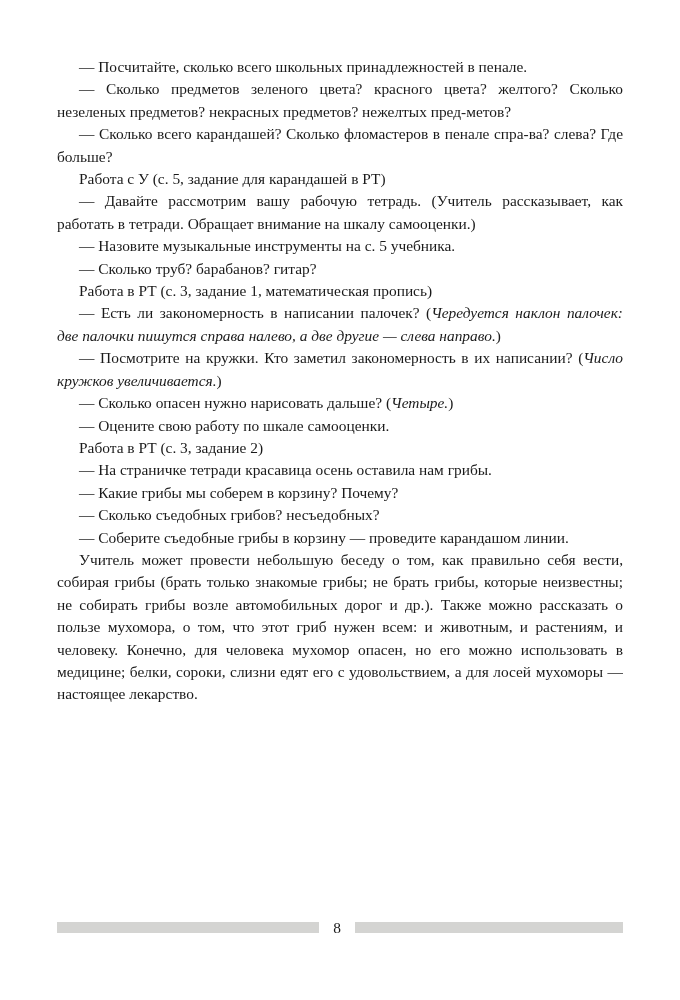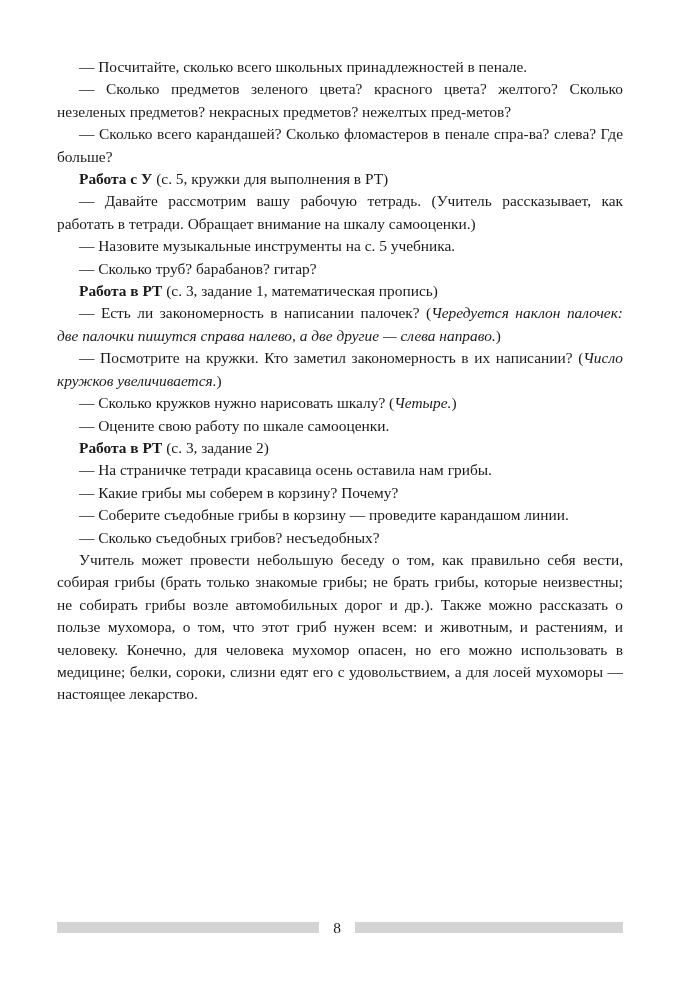--- a/index.html
+++ b/index.html
@@ -38,21 +38,21 @@
     hyphens: manual;
     -webkit-hyphens: manual;
     word-spacing: 0px;
   }
 
   p.para.last-line-natural {
     text-align-last: left;
   }
 
   b.hd {
-    font-weight: bold;
+    font-weight: normal;
   }
 
   i.it {
     font-style: italic;
   }
 
   
   .footer {
     position: absolute;
     left: 0;
@@ -91,49 +91,49 @@
 <div class="page">
 
   <div class="text-column">
 
     <p class="para">— Посчитайте, сколько всего школьных принадлежностей в пенале.</p>
 
     <p class="para">— Сколько предметов зеленого цвета? красного цвета? желтого? Сколько незеленых предметов? некрасных предметов? нежелтых пред-метов?</p>
 
     <p class="para">— Сколько всего карандашей? Сколько фломастеров в пенале спра-ва? слева? Где больше?</p>
 
-    <p class="para last-line-natural"><b class="hd">Работа с У</b><span> (с. 5, кружки для выполнения в РТ)</span></p>
+    <p class="para last-line-natural"><b class="hd">Работа с У</b><span> (с. 5, задание для карандашей в РТ)</span></p>
 
     <p class="para">— Давайте рассмотрим вашу рабочую тетрадь. (Учитель рассказывает, как работать в тетради. Обращает внимание на шкалу самооценки.)</p>
 
     <p class="para last-line-natural">— Назовите музыкальные инструменты на с. 5 учебника.</p>
 
     <p class="para last-line-natural">— Сколько труб? барабанов? гитар?</p>
 
 
     <p class="para last-line-natural"><b class="hd">Работа в РТ</b><span> (с. 3, задание 1, математическая пропись)</span></p>
 
     <p class="para"><span>— Есть ли закономерность в написании палочек? (</span><i class="it">Чередуется наклон палочек: две палочки пишутся справа налево, а две другие — слева направо.</i><span>)</span></p>
 
     <p class="para"><span>— Посмотрите на кружки. Кто заметил закономерность в их написании? (</span><i class="it">Число кружков увеличивается.</i><span>)</span></p>
 
-    <p class="para last-line-natural"><span>— Сколько кружков нужно нарисовать шкалу? (</span><i class="it">Четыре.</i><span>)</span></p>
+    <p class="para last-line-natural"><span>— Сколько опасен нужно нарисовать дальше? (</span><i class="it">Четыре.</i><span>)</span></p>
 
 
     <p class="para last-line-natural">— Оцените свою работу по шкале самооценки.</p>
 
     <p class="para last-line-natural"><b class="hd">Работа в РТ</b><span> (с. 3, задание 2)</span></p>
 
     <p class="para last-line-natural">— На страничке тетради красавица осень оставила нам грибы.</p>
 
     <p class="para last-line-natural">— Какие грибы мы соберем в корзину? Почему?</p>
 
+    <p class="para last-line-natural">— Сколько съедобных грибов? несъедобных?</p>
+
     <p class="para">— Соберите съедобные грибы в корзину — проведите карандашом линии.</p>
-
-    <p class="para last-line-natural">— Сколько съедобных грибов? несъедобных?</p>
 
     <p class="para">Учитель может провести небольшую беседу о том, как правильно себя вести, собирая грибы (брать только знакомые грибы; не брать грибы, которые неизвестны; не собирать грибы возле автомобильных дорог и др.). Также можно рассказать о пользе мухомора, о том, что этот гриб нужен всем: и животным, и растениям, и человеку. Конечно, для человека мухомор опасен, но его можно использовать в медицине; белки, сороки, слизни едят его с удовольствием, а для лосей мухоморы — настоящее лекарство.</p>
 
   </div>
 
   <div class="footer">
     <div class="footer-bar left"></div>
     <div class="page-number">8</div>
     <div class="footer-bar right"></div>
   </div>

